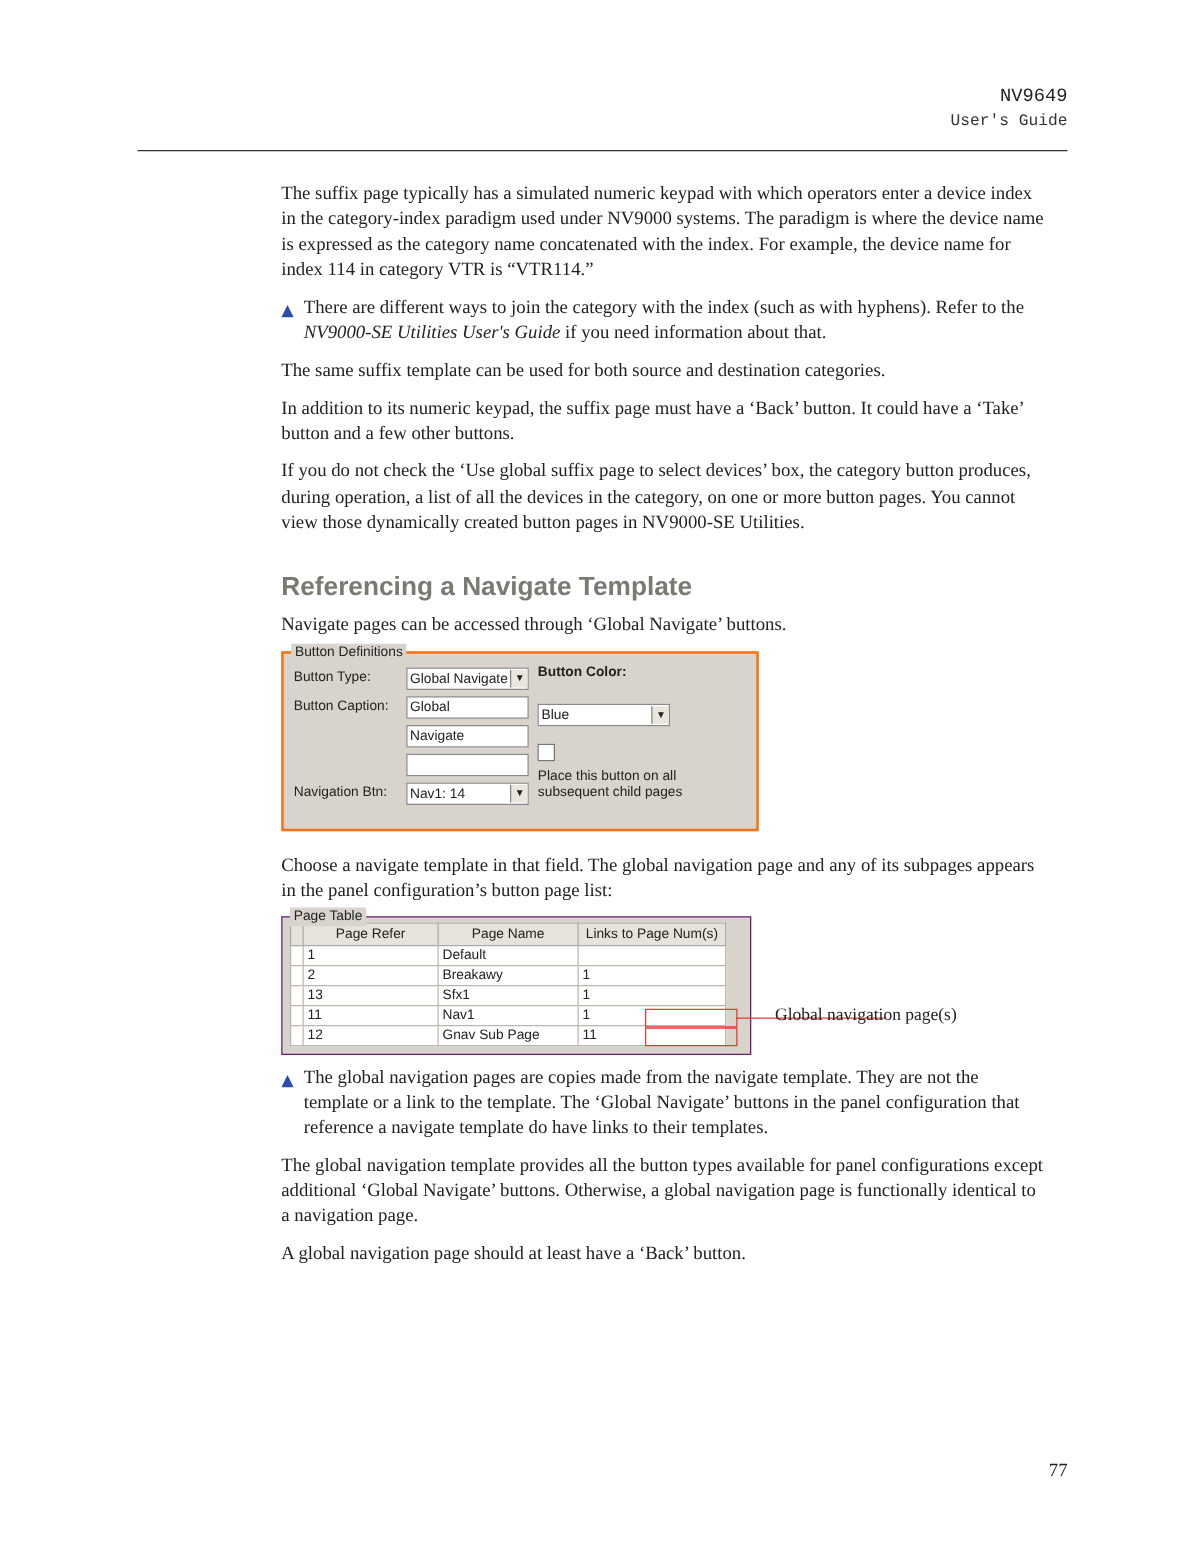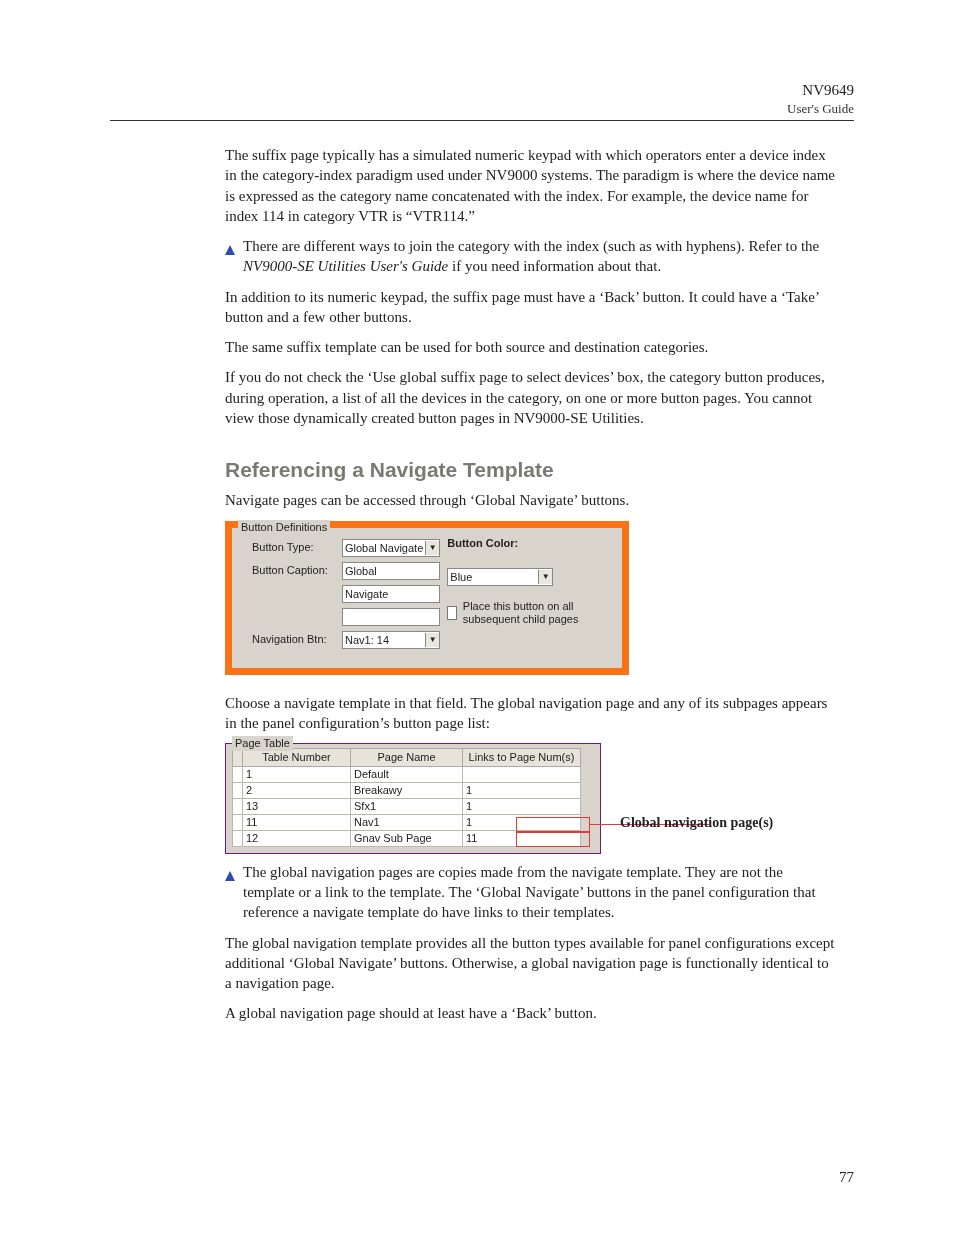--- a/index.html
+++ b/index.html
@@ -8,24 +8,24 @@
     font-size: 15px;
     color: #222;
     background: #fff;
     width: 954px;
     height: 1235px;
     position: relative;
     line-height: 1.35;
   }
   .page-header {
     position: absolute;
-    top: 80px;
+    top: 68px;
     right: 100px;
     text-align: right;
-    font-family: Liberation Serif, serif;
+    font-family: Liberation Mono, monospace;
   }
   .page-header .prod { font-size: 15px; }
   .page-header .sub  { font-size: 13px; color: #333; }
   .hrule {
     position: absolute;
     top: 120px;
     left: 110px;
     right: 100px;
     border-top: 1px solid #333;
   }
@@ -50,24 +50,24 @@
   h2.section {
     font-family: "Segoe UI", Arial, sans-serif;
     font-weight: 700;
     font-size: 21px;
     color: #7a7a73;
     margin: 28px 0 6px 0;
   }
 
   
   .btn-def-box {
-    border: 7px solid #f97316;
+    border: 2px solid #f97316;
     background: #d8d4cb;
     width: 362px;
-    padding: 6px 8px 14px 20px;
+    padding: 6px 8px 14px 8px;
     font-family: Tahoma, Arial, sans-serif;
     font-size: 11px;
     color: #222;
     position: relative;
     margin: 6px 0 18px 0;
   }
   .btn-def-box .legend {
     position: absolute;
     top: -8px;
     left: 6px;
@@ -98,21 +98,21 @@
     border-left: 1px solid #888;
     display: inline-flex;
     align-items: center;
     justify-content: center;
     font-size: 8px;
     margin-right:-2px;
   }
   .cb {
     width:12px; height:12px; border:1px solid #777; background:#fff; display:inline-block;
   }
-  .cb-row { display:flex; gap:6px; align-items:center; font-size:11px; }
+  .cb-row { display:flex; gap:6px; align-items:flex-start; font-size:11px;flex-direction:column; }
 
   
   .ptable-wrap {
     width: 362px;
     border:1px solid #701a75;
     background:#d8d4cb;
     padding:4px 6px 6px 6px;
     font-family: Tahoma, Arial, sans-serif;
     font-size:11px;
     position:relative;
@@ -181,22 +181,22 @@
     <span class="bluetri">
       <svg width="10" height="10">
           <polygon points="0,10 5,0 10,10" fill="#2b4db0"></polygon>
         </svg>
     </span>
     <div class="note-body">
       <span>There are different ways to join the category with the index (such as with hyphens). Refer to the </span><em>NV9000-SE Utilities User's Guide</em><span> if you need information about that.</span>
     </div>
   </div>
 
+  <p>The same suffix template can be used for both source and destination categories.</p>
   <p>In addition to its numeric keypad, the suffix page must have a ‘Back’ button. It could have a ‘Take’ button and a few other buttons.</p>
-  <p>The same suffix template can be used for both source and destination categories.</p>
   <p>If you do not check the ‘Use global suffix page to select devices’ box, the category button produces, during operation, a list of all the devices in the category, on one or more button pages. You cannot view those dynamically created button pages in NV9000-SE Utilities.</p>
 
   <h2 class="section">Referencing a Navigate Template</h2>
   <p>Navigate pages can be accessed through ‘Global Navigate’ buttons.</p>
 
   <div class="btn-def-box">
     <div class="legend">Button Definitions</div>
     <div class="bd-left">
       <div class="bd-row">
         <span class="lbl">Button Type:</span>
@@ -250,21 +250,21 @@
       <table class="ptable">
         <colgroup>
             <col class="grip">
             <col class="pn">
             <col class="nm">
             <col class="ln">
           </colgroup>
         <thead>
             <tr>
           <th></th>
-          <th>Table Number</th>
+          <th>Page Refer</th>
           <th>Page Name</th>
           <th>Links to Page Num(s)</th>
         </tr>
           </thead>
         <tbody id="ptb">
             <tr>
               <td></td>
               <td>1</td>
               <td>Default</td>
               <td></td>
@@ -297,21 +297,21 @@
       </table>
     </div>
 
     <div class="row-mark" style="top:74px;">
       <div class="box"></div>
         <div class="line"></div>
     </div>
     <div class="row-mark" style="top:89px;">
       <div class="box"></div>
     </div>
-    <div class="callout" style="left:395px; top:71px;font-weight:bold;">Global navigation page(s)</div>
+    <div class="callout" style="left:395px; top:71px;">Global navigation page(s)</div>
   </div>
 
   <div class="indent-note" style="">
     <span class="bluetri">
       <svg width="10" height="10">
           <polygon points="0,10 5,0 10,10" fill="#2b4db0"></polygon>
         </svg>
     </span>
     <div class="note-body">The global navigation pages are copies made from the navigate template. They are not the template or a link to the template. The ‘Global Navigate’ buttons in the panel configuration that reference a navigate template do have links to their templates.</div>
   </div>

